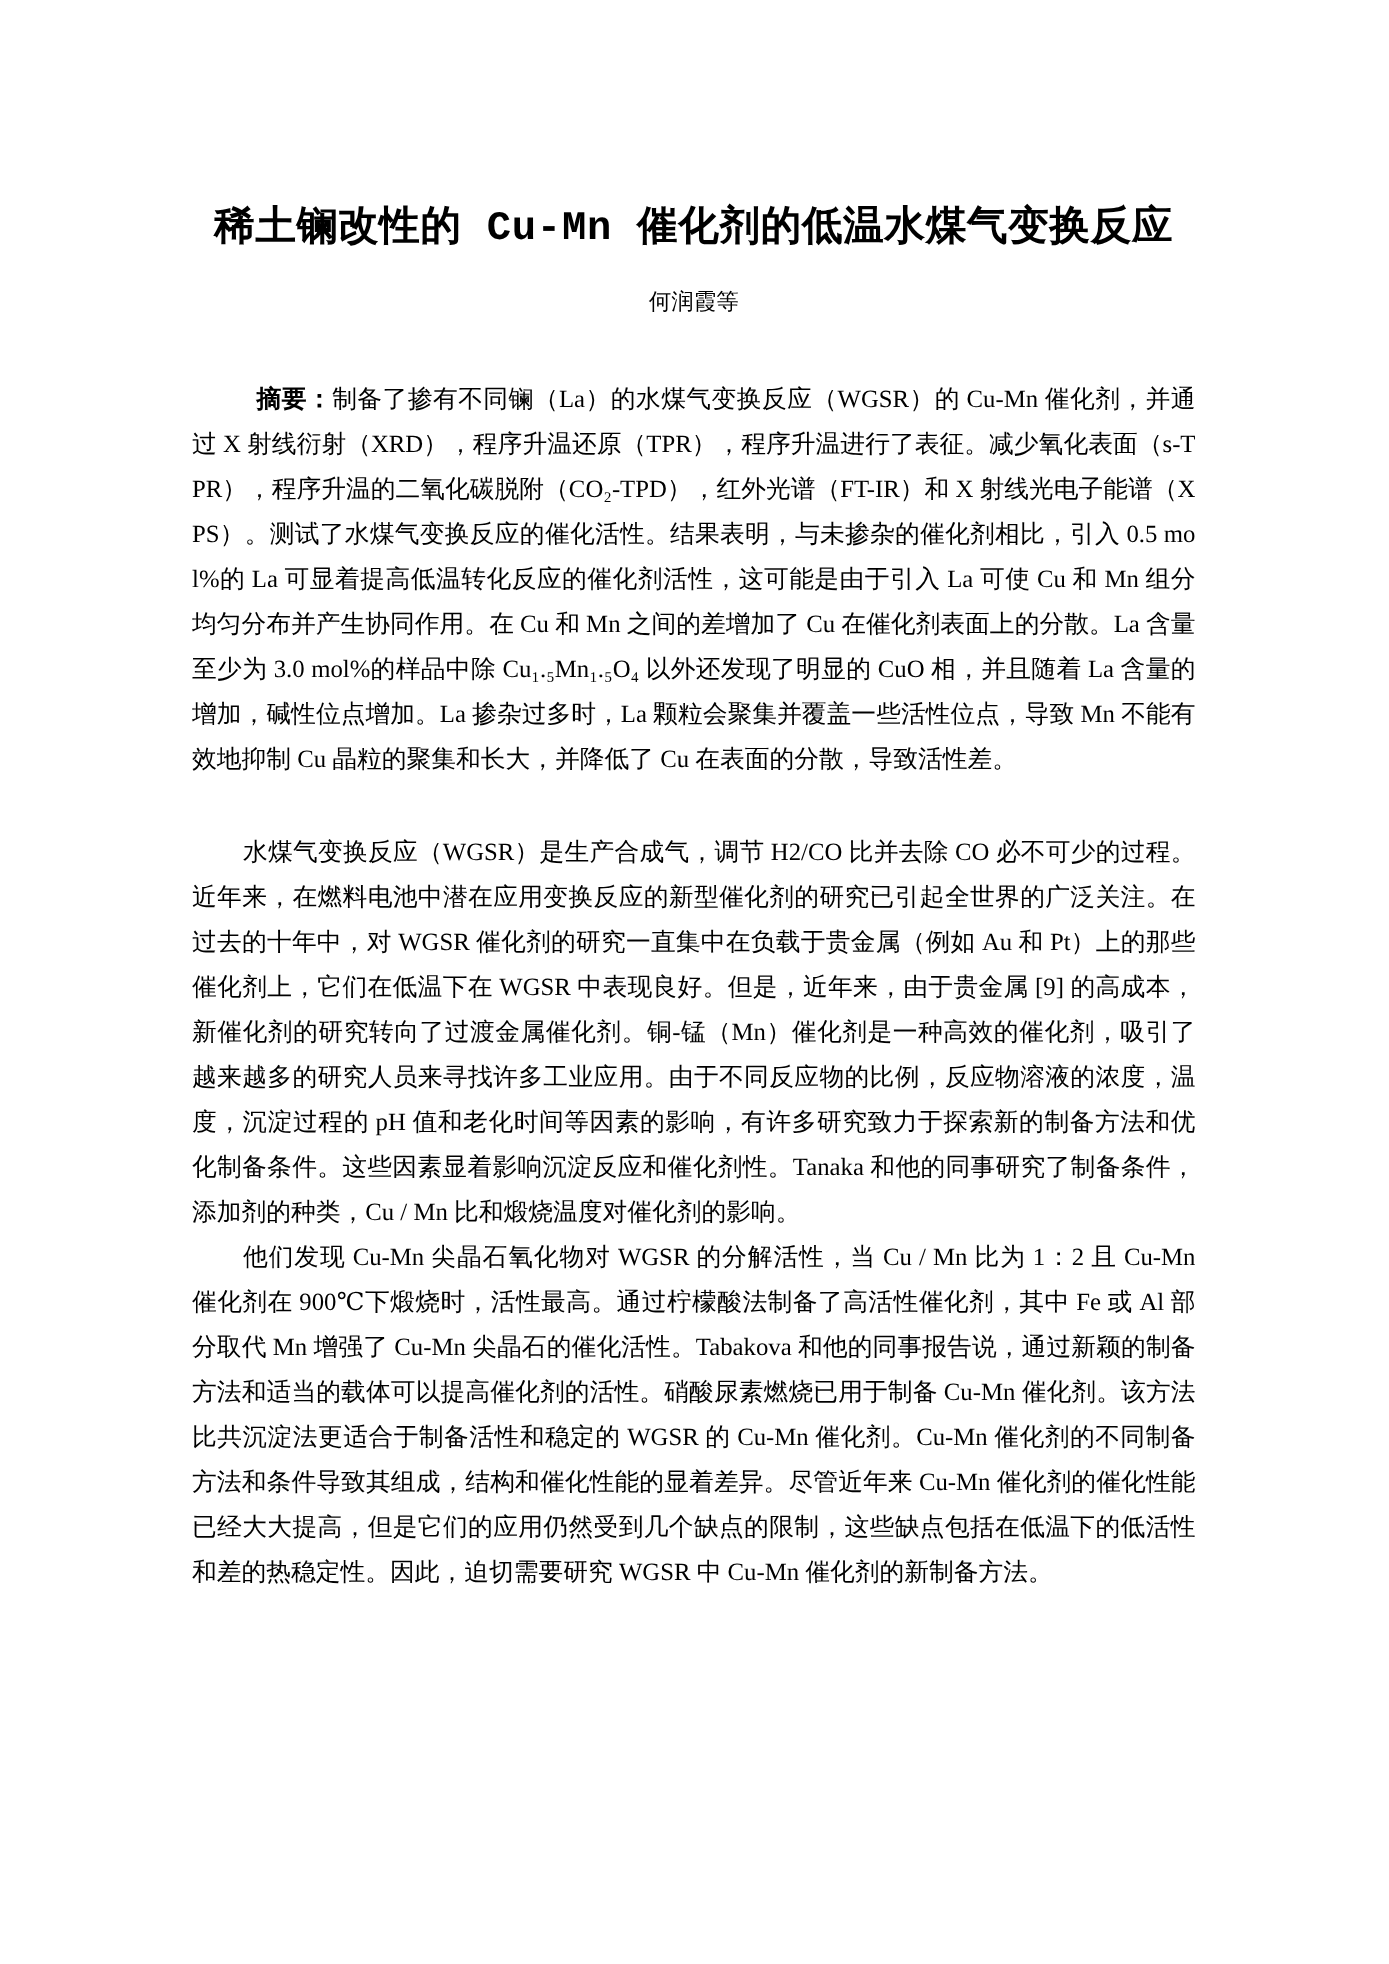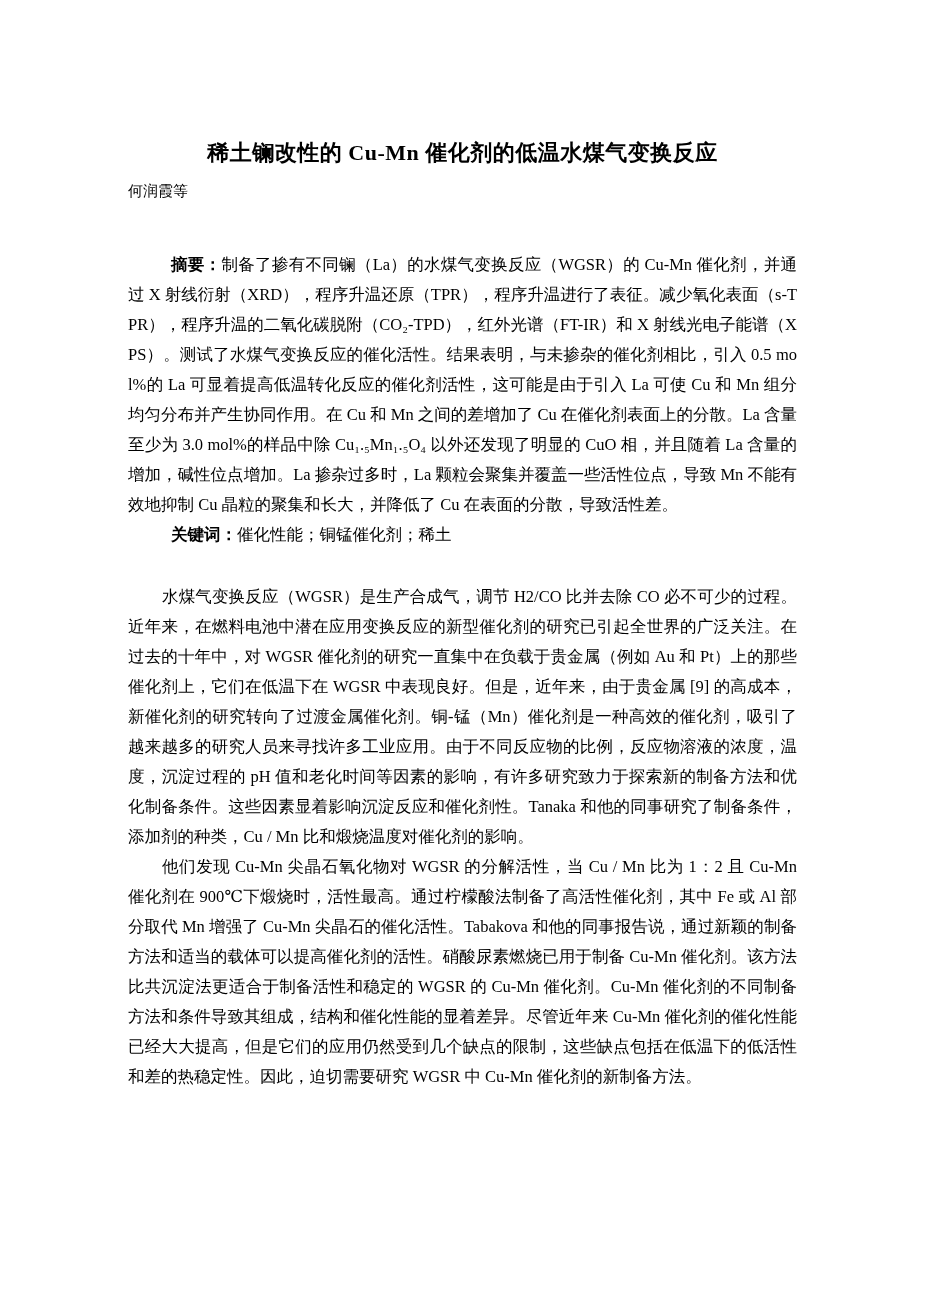--- a/index.html
+++ b/index.html
@@ -14,44 +14,44 @@
     background: #ffffff;
     color: #000000;
     box-sizing: border-box;
     padding: 0 129px 0 128px;
     overflow: hidden;
     font-family: "Liberation Serif", "DejaVu Serif", serif;
   }
   .title {
     margin: 0;
     padding-top: 136px;
-    font-family: Liberation Serif, serif;
-    font-size: 22px;
+    font-family: Liberation Mono, monospace;
+    font-size: 27px;
     line-height: 34px;
     font-weight: bold;
     text-align: center;
     letter-spacing: 0.5px;
   }
   .author {
-    margin-top: 10px;
+    margin-top: 22px;
     font-size: 15px;
     line-height: 22px;
-    text-align: left;
-    font-family: Liberation Sans, sans-serif;
+    text-align: center;
+    font-family: Liberation Mono, monospace;
   }
   .para {
     margin: 0;
     font-size: 16.5px;
     line-height: 30px;
     text-align: justify;
     text-justify: inter-ideograph;
     word-break: break-all;
   }
   .abstract {
-    margin-top: 48px;
+    margin-top: 37px;
     text-indent: 43px;
   }
   .keywords {
     text-indent: 43px;
   }
   .body-para {
     text-indent: 34px;
   }
   .first-body {
     margin-top: 32px;
@@ -64,19 +64,18 @@
 <body>
 
 <div class="page">
 
   <h1 class="title">稀土镧改性的 Cu-Mn 催化剂的低温水煤气变换反应</h1>
 
   <div class="author">何润霞等</div>
 
   <p class="para abstract"><span class="bold">摘要：</span><span>制备了掺有不同镧（La）的水煤气变换反应（WGSR）的 Cu-Mn 催化剂，并通过 X 射线衍射（XRD），程序升温还原（TPR），程序升温进行了表征。减少氧化表面（s-TPR），程序升温的二氧化碳脱附（CO₂-TPD），红外光谱（FT-IR）和 X 射线光电子能谱（XPS）。测试了水煤气变换反应的催化活性。结果表明，与未掺杂的催化剂相比，引入 0.5 mol%的 La 可显着提高低温转化反应的催化剂活性，这可能是由于引入 La 可使 Cu 和 Mn 组分均匀分布并产生协同作用。在 Cu 和 Mn 之间的差增加了 Cu 在催化剂表面上的分散。La 含量至少为 3.0 mol%的样品中除 Cu₁.₅Mn₁.₅O₄ 以外还发现了明显的 CuO 相，并且随着 La 含量的增加，碱性位点增加。La 掺杂过多时，La 颗粒会聚集并覆盖一些活性位点，导致 Mn 不能有效地抑制 Cu 晶粒的聚集和长大，并降低了 Cu 在表面的分散，导致活性差。</span></p>
 
-  <p class="para keywords"><span class="bold">关键词：</span><span>催化性能；铜锰催化剂；稀土</span></p>
 
   <p class="para body-para first-body">水煤气变换反应（WGSR）是生产合成气，调节 H2/CO 比并去除 CO 必不可少的过程。近年来，在燃料电池中潜在应用变换反应的新型催化剂的研究已引起全世界的广泛关注。在过去的十年中，对 WGSR 催化剂的研究一直集中在负载于贵金属（例如 Au 和 Pt）上的那些催化剂上，它们在低温下在 WGSR 中表现良好。但是，近年来，由于贵金属 [9] 的高成本，新催化剂的研究转向了过渡金属催化剂。铜-锰（Mn）催化剂是一种高效的催化剂，吸引了越来越多的研究人员来寻找许多工业应用。由于不同反应物的比例，反应物溶液的浓度，温度，沉淀过程的 pH 值和老化时间等因素的影响，有许多研究致力于探索新的制备方法和优化制备条件。这些因素显着影响沉淀反应和催化剂性。Tanaka 和他的同事研究了制备条件，添加剂的种类，Cu / Mn 比和煅烧温度对催化剂的影响。</p>
 
   <p class="para body-para">他们发现 Cu-Mn 尖晶石氧化物对 WGSR 的分解活性，当 Cu / Mn 比为 1：2 且 Cu-Mn 催化剂在 900℃下煅烧时，活性最高。通过柠檬酸法制备了高活性催化剂，其中 Fe 或 Al 部分取代 Mn 增强了 Cu-Mn 尖晶石的催化活性。Tabakova 和他的同事报告说，通过新颖的制备方法和适当的载体可以提高催化剂的活性。硝酸尿素燃烧已用于制备 Cu-Mn 催化剂。该方法比共沉淀法更适合于制备活性和稳定的 WGSR 的 Cu-Mn 催化剂。Cu-Mn 催化剂的不同制备方法和条件导致其组成，结构和催化性能的显着差异。尽管近年来 Cu-Mn 催化剂的催化性能已经大大提高，但是它们的应用仍然受到几个缺点的限制，这些缺点包括在低温下的低活性和差的热稳定性。因此，迫切需要研究 WGSR 中 Cu-Mn 催化剂的新制备方法。</p>
 
 </div>
 
 </body></html>

